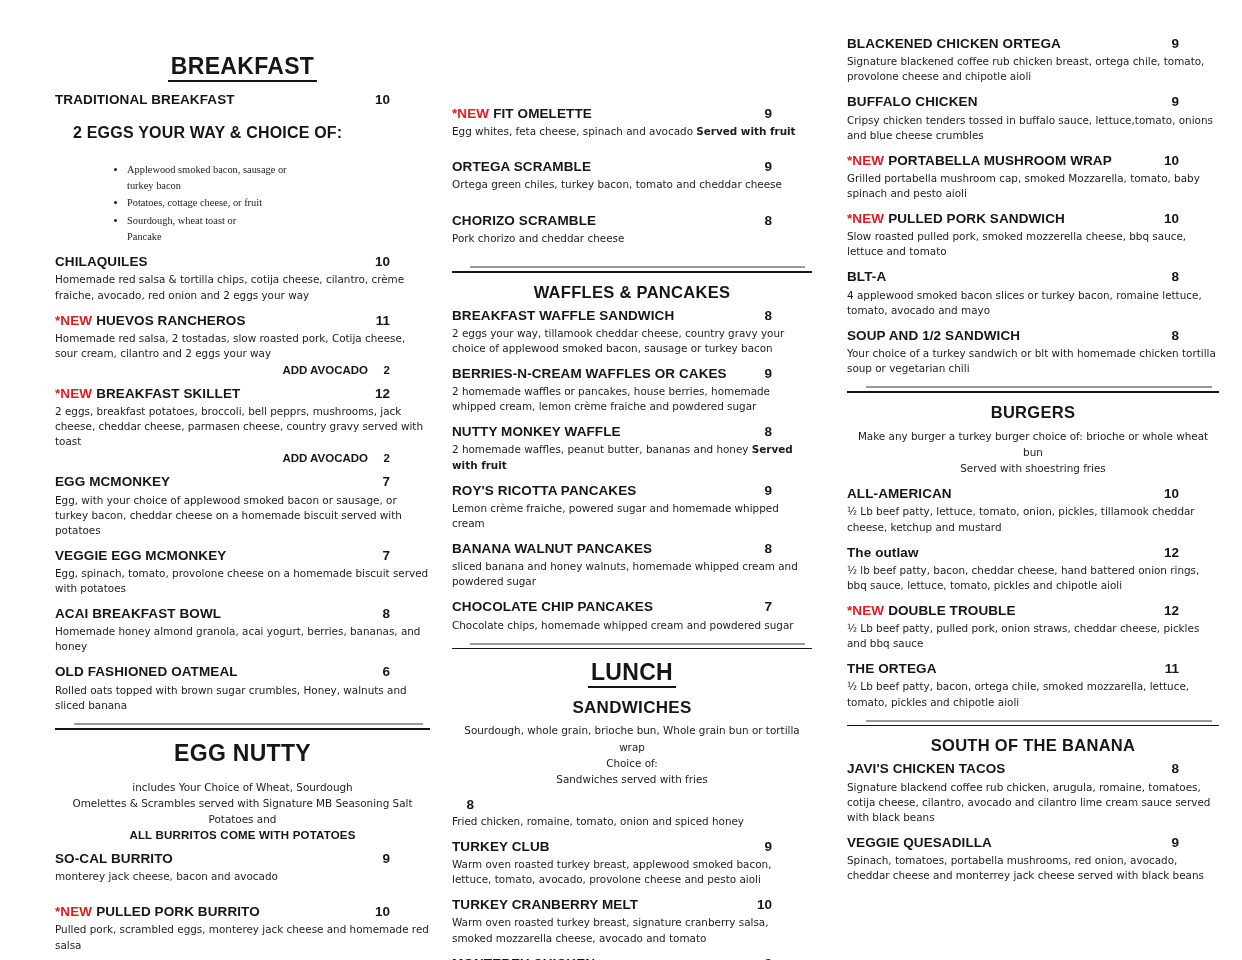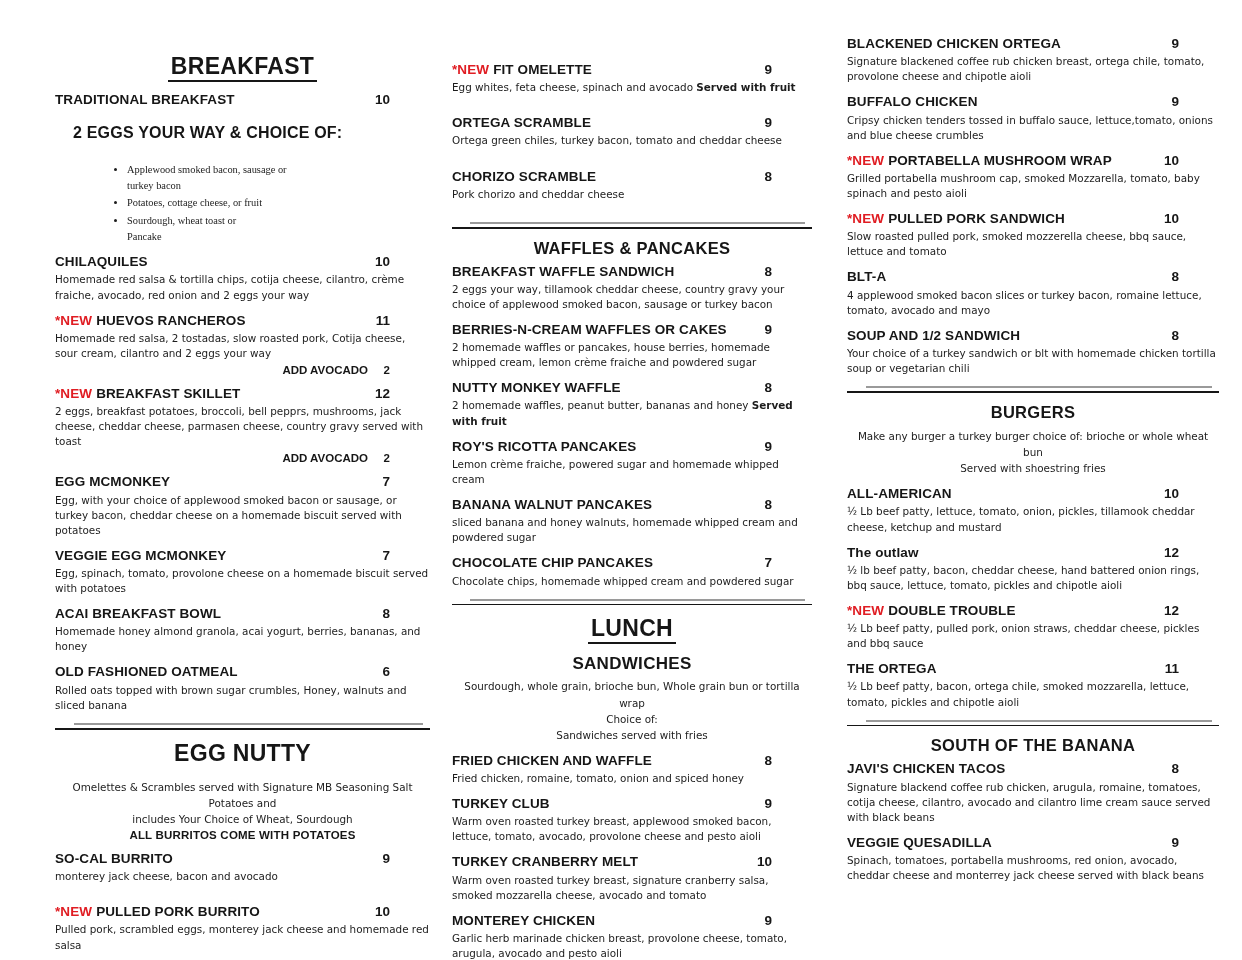--- a/index.html
+++ b/index.html
@@ -12,21 +12,21 @@
   }
   *{margin:0;padding:0;box-sizing:border-box;}
   html,body{background:#e9e9e9;}
   .page{
     width:1242px;height:960px;background:var(--bg);overflow:hidden;
     display:flex;padding-left:55px;
     font-family:"DejaVu Sans",sans-serif;color:var(--body-text);
   }
   .col{flex:none;}
   .c1{width:375px;padding-top:53px;}
-  .c2{width:360px;margin-left:22px;padding-top:62px;}
+  .c2{width:360px;margin-left:22px;padding-top:98px;margin-top:8px;}
   .c3{width:372px;margin-left:35px;padding-top:36px;}
 
   .sec-title{
     text-align:center;color:var(--heading);
     font-family:"Liberation Sans",sans-serif;font-weight:700;letter-spacing:.3px;
   }
   .h-lg{font-size:23px;margin-bottom:12px;}
   .h-md{font-size:16.5px;margin-bottom:6px;}
   .h-sub{font-size:17px;margin:0 0 4px;}
   .u{border-bottom:2.5px solid var(--heading);padding:0 3px 1px;}
@@ -145,22 +145,22 @@
           <span class="name">OLD FASHIONED OATMEAL</span>
           <span class="price">6</span>
         </div>
         <div class="desc">Rolled oats topped with brown sugar crumbles, Honey, walnuts and sliced banana</div>
       </div>
       <div class="divider">
         <div class="g"></div>
         <div class="b"></div>
       </div>
       <div class="sec-title h-lg">EGG NUTTY</div>
+      <div class="sub-line">includes Your Choice of Wheat, Sourdough</div>
       <div class="sub-line">Omelettes &amp; Scrambles served with Signature MB Seasoning Salt Potatoes and</div>
-      <div class="sub-line">includes Your Choice of Wheat, Sourdough</div>
       <div class="sub-caps">ALL BURRITOS COME WITH POTATOES</div>
       <div class="item loose">
         <div class="row">
           <span class="name">SO-CAL BURRITO</span>
           <span class="price">9</span>
         </div>
         <div class="desc">monterey jack cheese, bacon and avocado</div>
       </div>
       <div class="item loose">
         <div class="row">
@@ -250,21 +250,20 @@
         <div class="g"></div>
         <div class="b"></div>
       </div>
       <div class="sec-title h-lg h-tight"><span class="u">LUNCH</span></div>
       <div class="sec-title h-sub">SANDWICHES</div>
       <div class="sub-line">Sourdough, whole grain, brioche bun, Whole grain bun or tortilla wrap</div>
       <div class="sub-line">Choice of:</div>
       <div class="sub-line sub-gap">Sandwiches served with fries</div>
       <div class="item">
         <div class="row">
-          <span class="name">FRIED CHICKEN AND WAFFLE</span>
           <span class="price">8</span>
         </div>
         <div class="desc">Fried chicken, romaine, tomato, onion and spiced honey</div>
       </div>
       <div class="item">
         <div class="row">
           <span class="name">TURKEY CLUB</span>
           <span class="price">9</span>
         </div>
         <div class="desc">Warm oven roasted turkey breast, applewood smoked bacon, lettuce, tomato, avocado, provolone cheese and pesto aioli</div>

